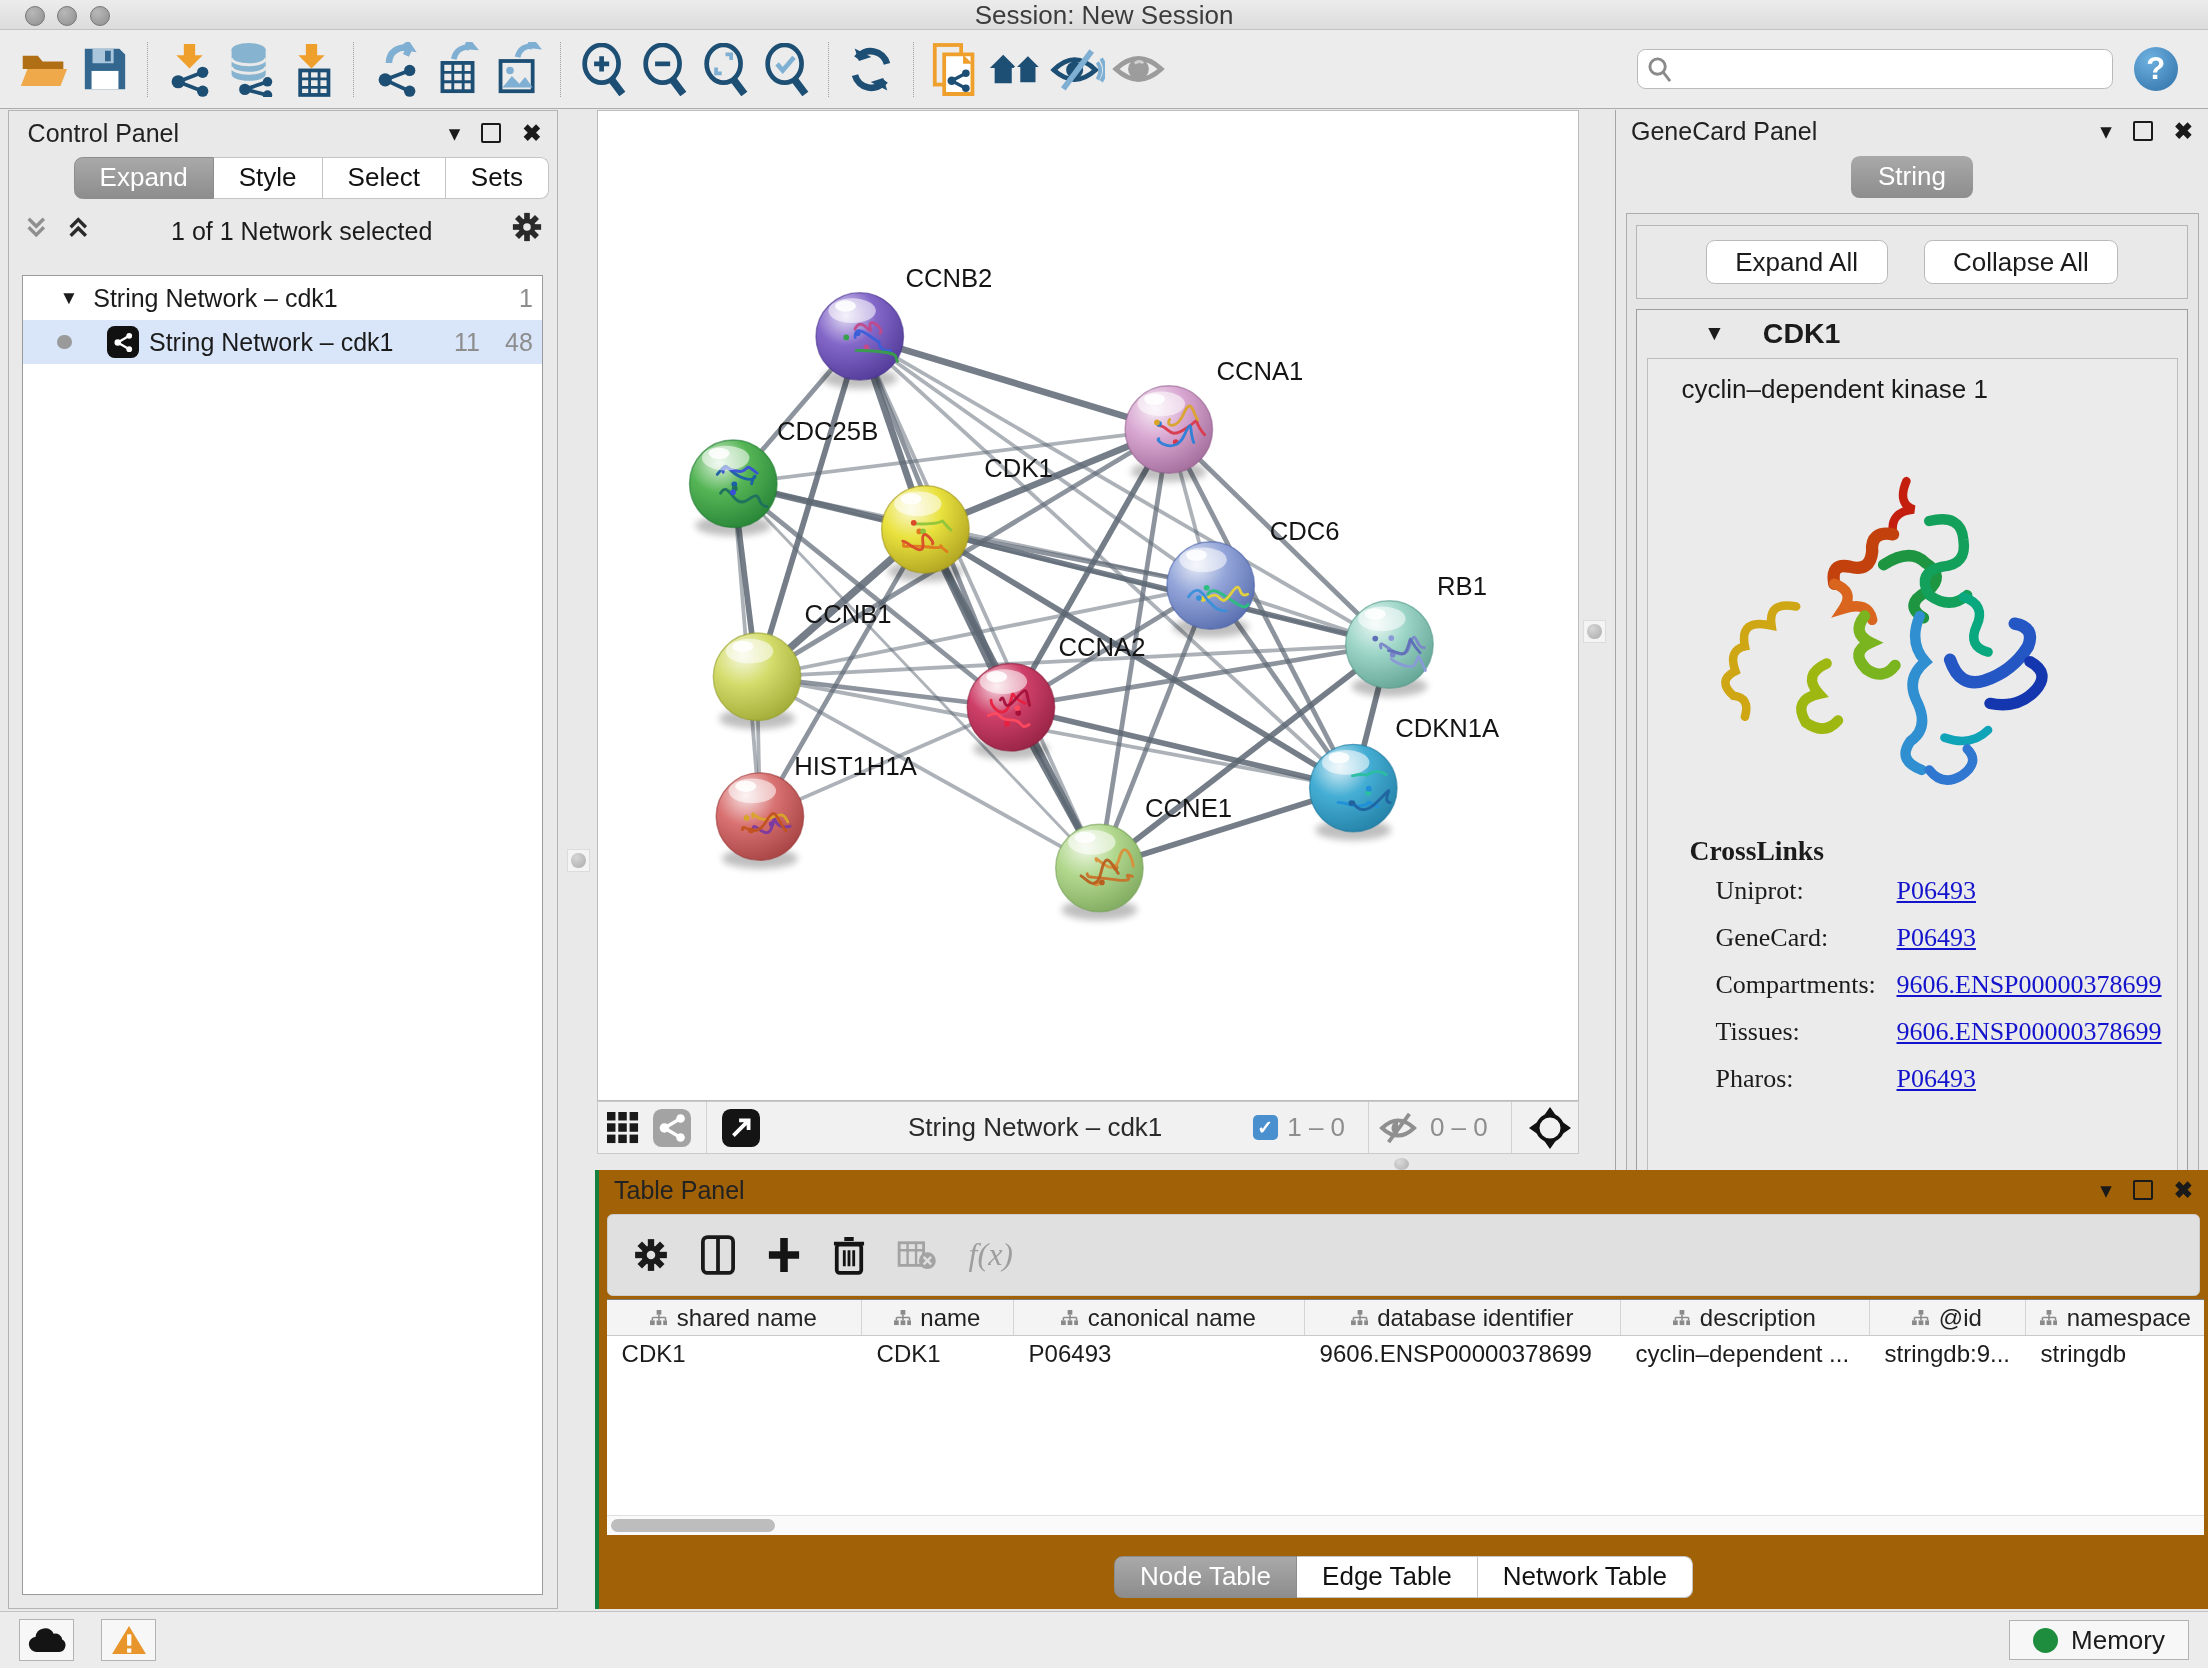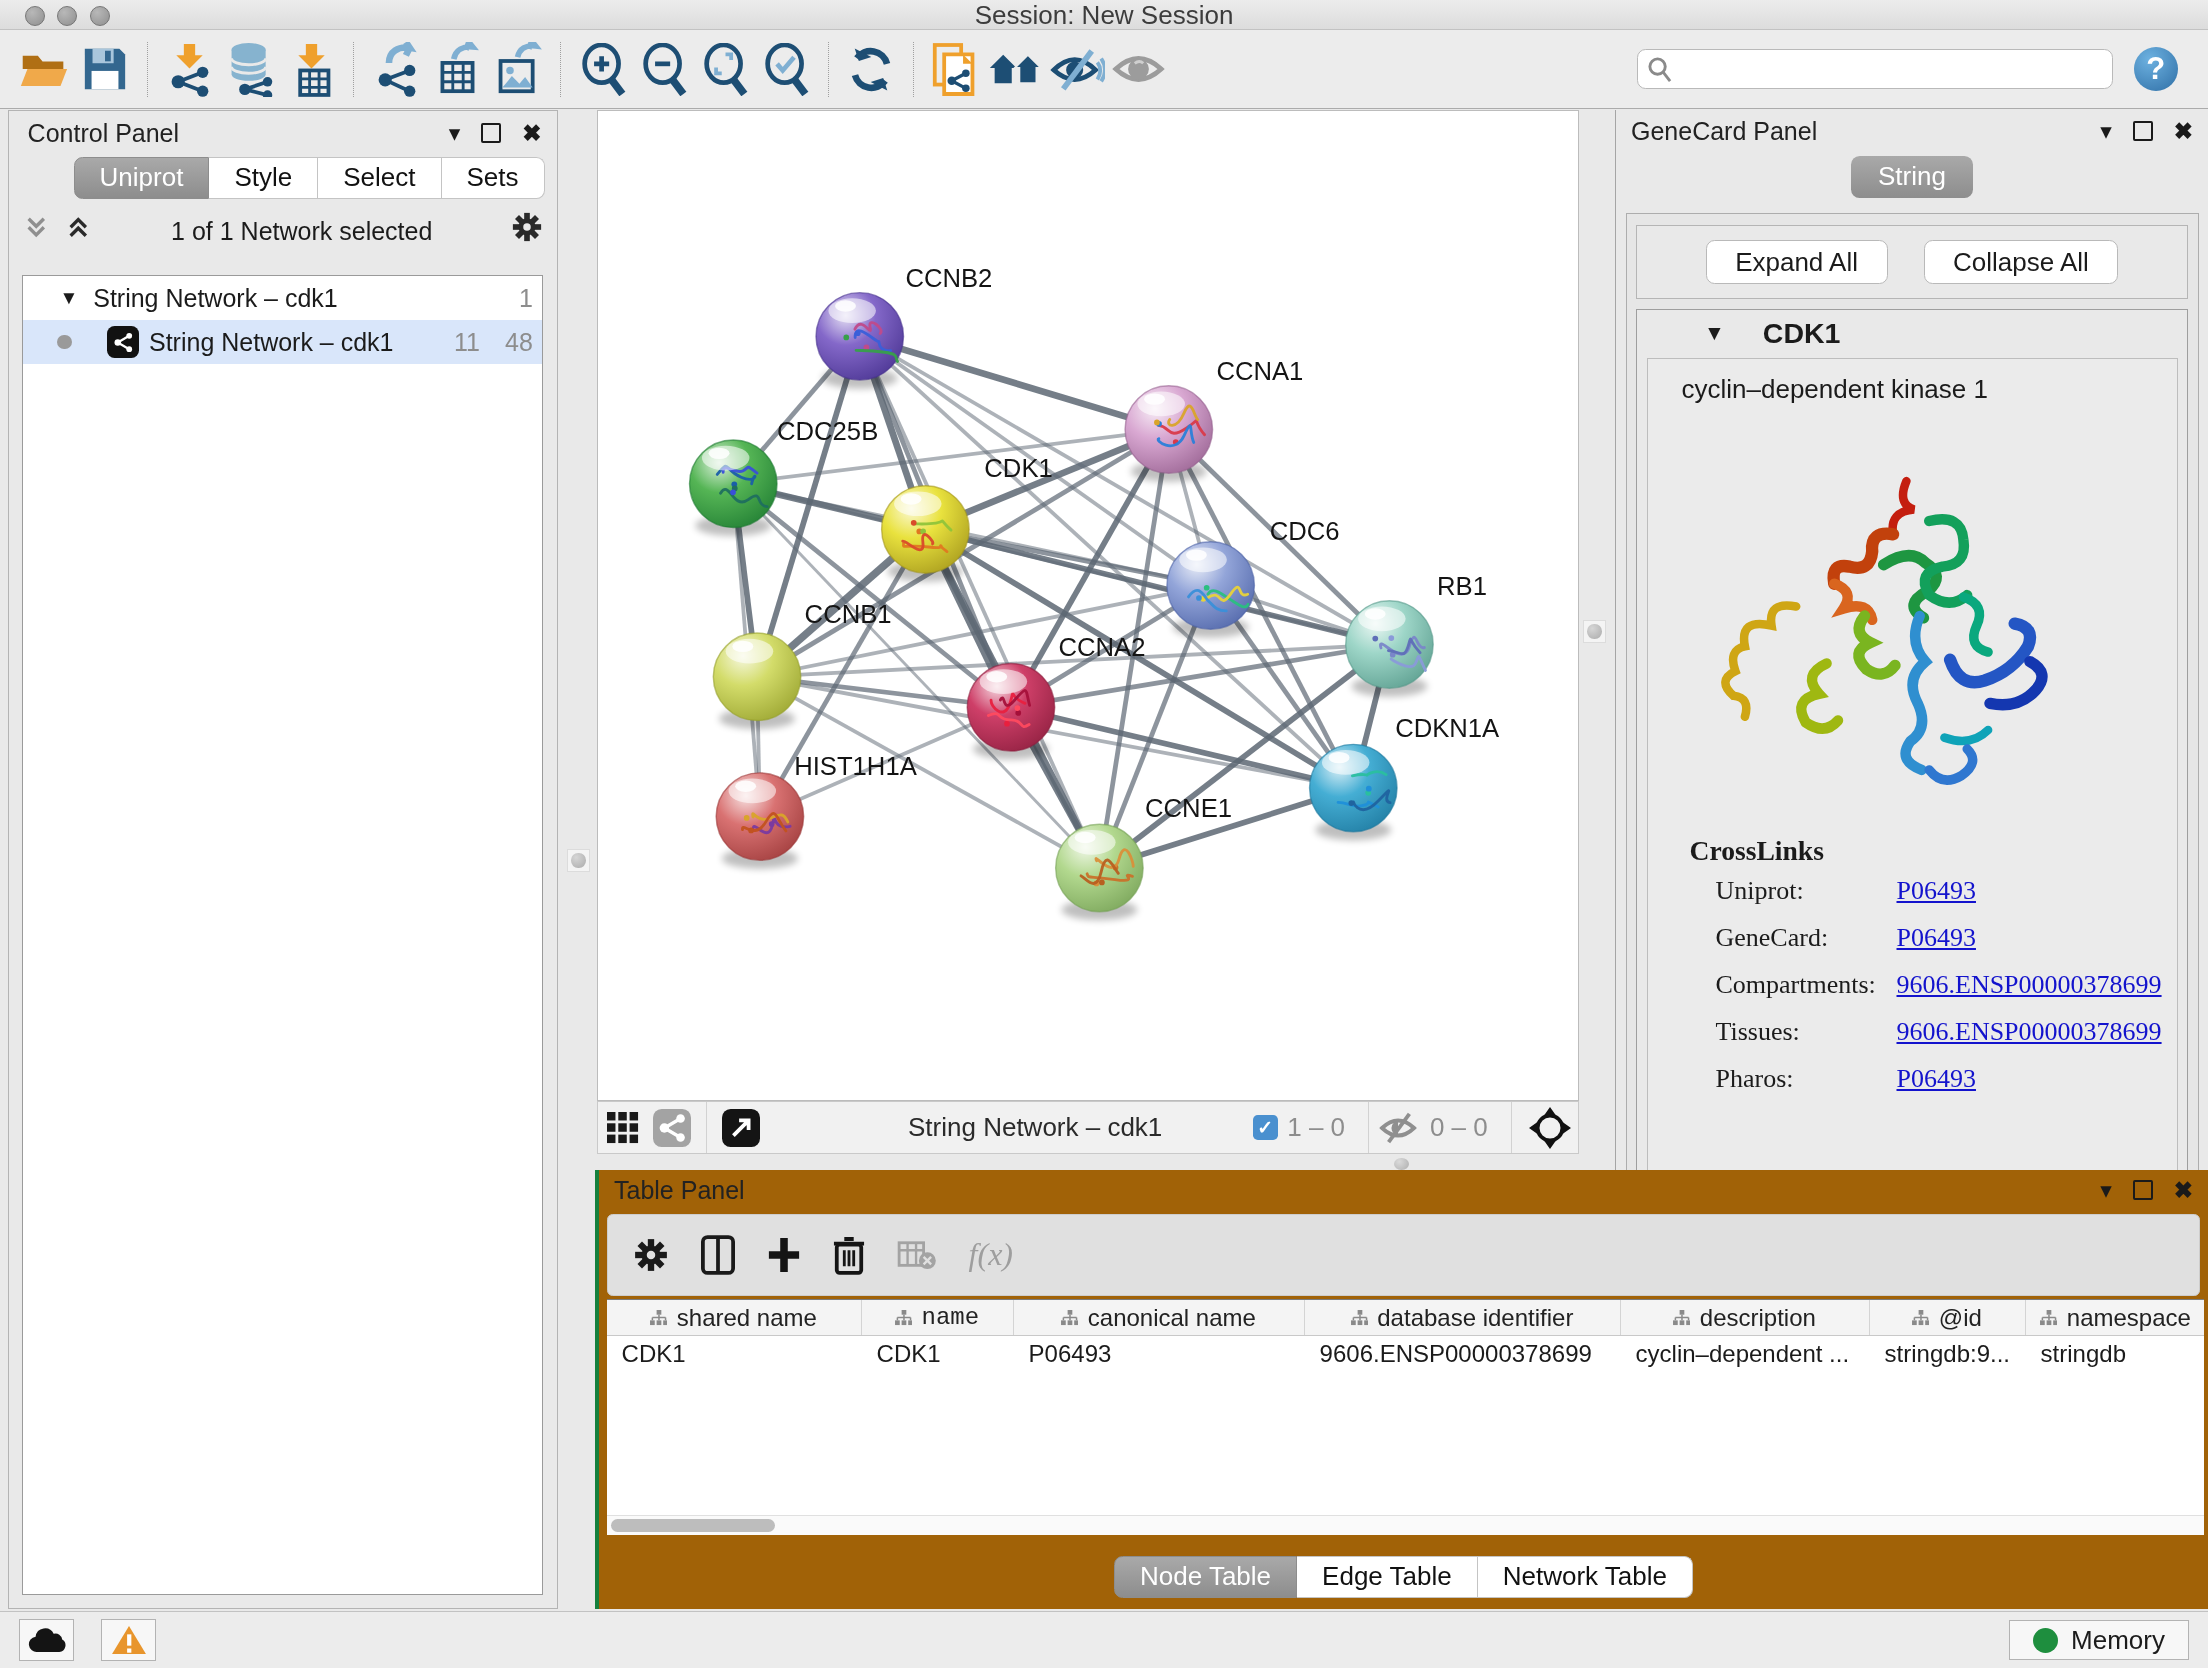--- a/index.html
+++ b/index.html
@@ -306,21 +306,21 @@
   <div class="control-panel">
     <div class="panel-head cp-head">
       <span>Control Panel</span>
       <span class="panel-controls">
         <span class="pc">▾</span>
         <span class="pc-box"></span>
         <span class="pc" style="font-weight:bold">✖</span>
       </span>
     </div>
     <div class="seg" id="cp-tabs">
-        <div class="tab active">Uniprot</div>
+        <div class="tab active">Expand</div>
         <div class="tab">Style</div>
         <div class="tab">Select</div>
         <div class="tab">Sets</div>
       </div>
     <div class="cp-summary">
       <svg width="28.5" height="28.5" viewBox="0 0 30 30">
         <path d="M7 6 l8 8 8-8 M7 15 l8 8 8-8" fill="none" stroke="#8f8f8f" stroke-width="3.5"></path>
       </svg>
       <svg width="28.5" height="28.5" viewBox="0 0 30 30" style="margin-left:13.3px">
         <path d="M7 24 l8-8 8 8 M7 15 l8-8 8 8" fill="none" stroke="#2a2a2a" stroke-width="3.5"></path>
@@ -789,21 +789,21 @@
           <div class="th" style="width: 255px;">
             <svg width="17" height="16" viewBox="0 0 18 17">
               <rect x="7" y="0" width="5" height="5" fill="#8a8a8a"></rect>
               <path d="M9.5 5 v3 M2.5 8 h14 M2.5 8 v3 M9.5 8 v3 M16.5 8 v3" stroke="#8a8a8a" stroke-width="1.6" fill="none"></path>
               <rect x="0" y="11" width="5" height="5" fill="#8a8a8a"></rect>
               <rect x="7" y="11" width="5" height="5" fill="#8a8a8a"></rect>
               <rect x="14" y="11" width="5" height="5" fill="#8a8a8a"></rect>
             </svg>
             <span>shared name</span>
           </div>
-          <div class="th" style="width: 152px; font-family: Liberation Mono, monospace;">
+          <div class="th" style="width: 152px;">
             <svg width="17" height="16" viewBox="0 0 18 17">
               <rect x="7" y="0" width="5" height="5" fill="#8a8a8a"></rect>
               <path d="M9.5 5 v3 M2.5 8 h14 M2.5 8 v3 M9.5 8 v3 M16.5 8 v3" stroke="#8a8a8a" stroke-width="1.6" fill="none"></path>
               <rect x="0" y="11" width="5" height="5" fill="#8a8a8a"></rect>
               <rect x="7" y="11" width="5" height="5" fill="#8a8a8a"></rect>
               <rect x="14" y="11" width="5" height="5" fill="#8a8a8a"></rect>
             </svg>
             <span>name</span>
           </div>
           <div class="th" style="width: 291px;">

